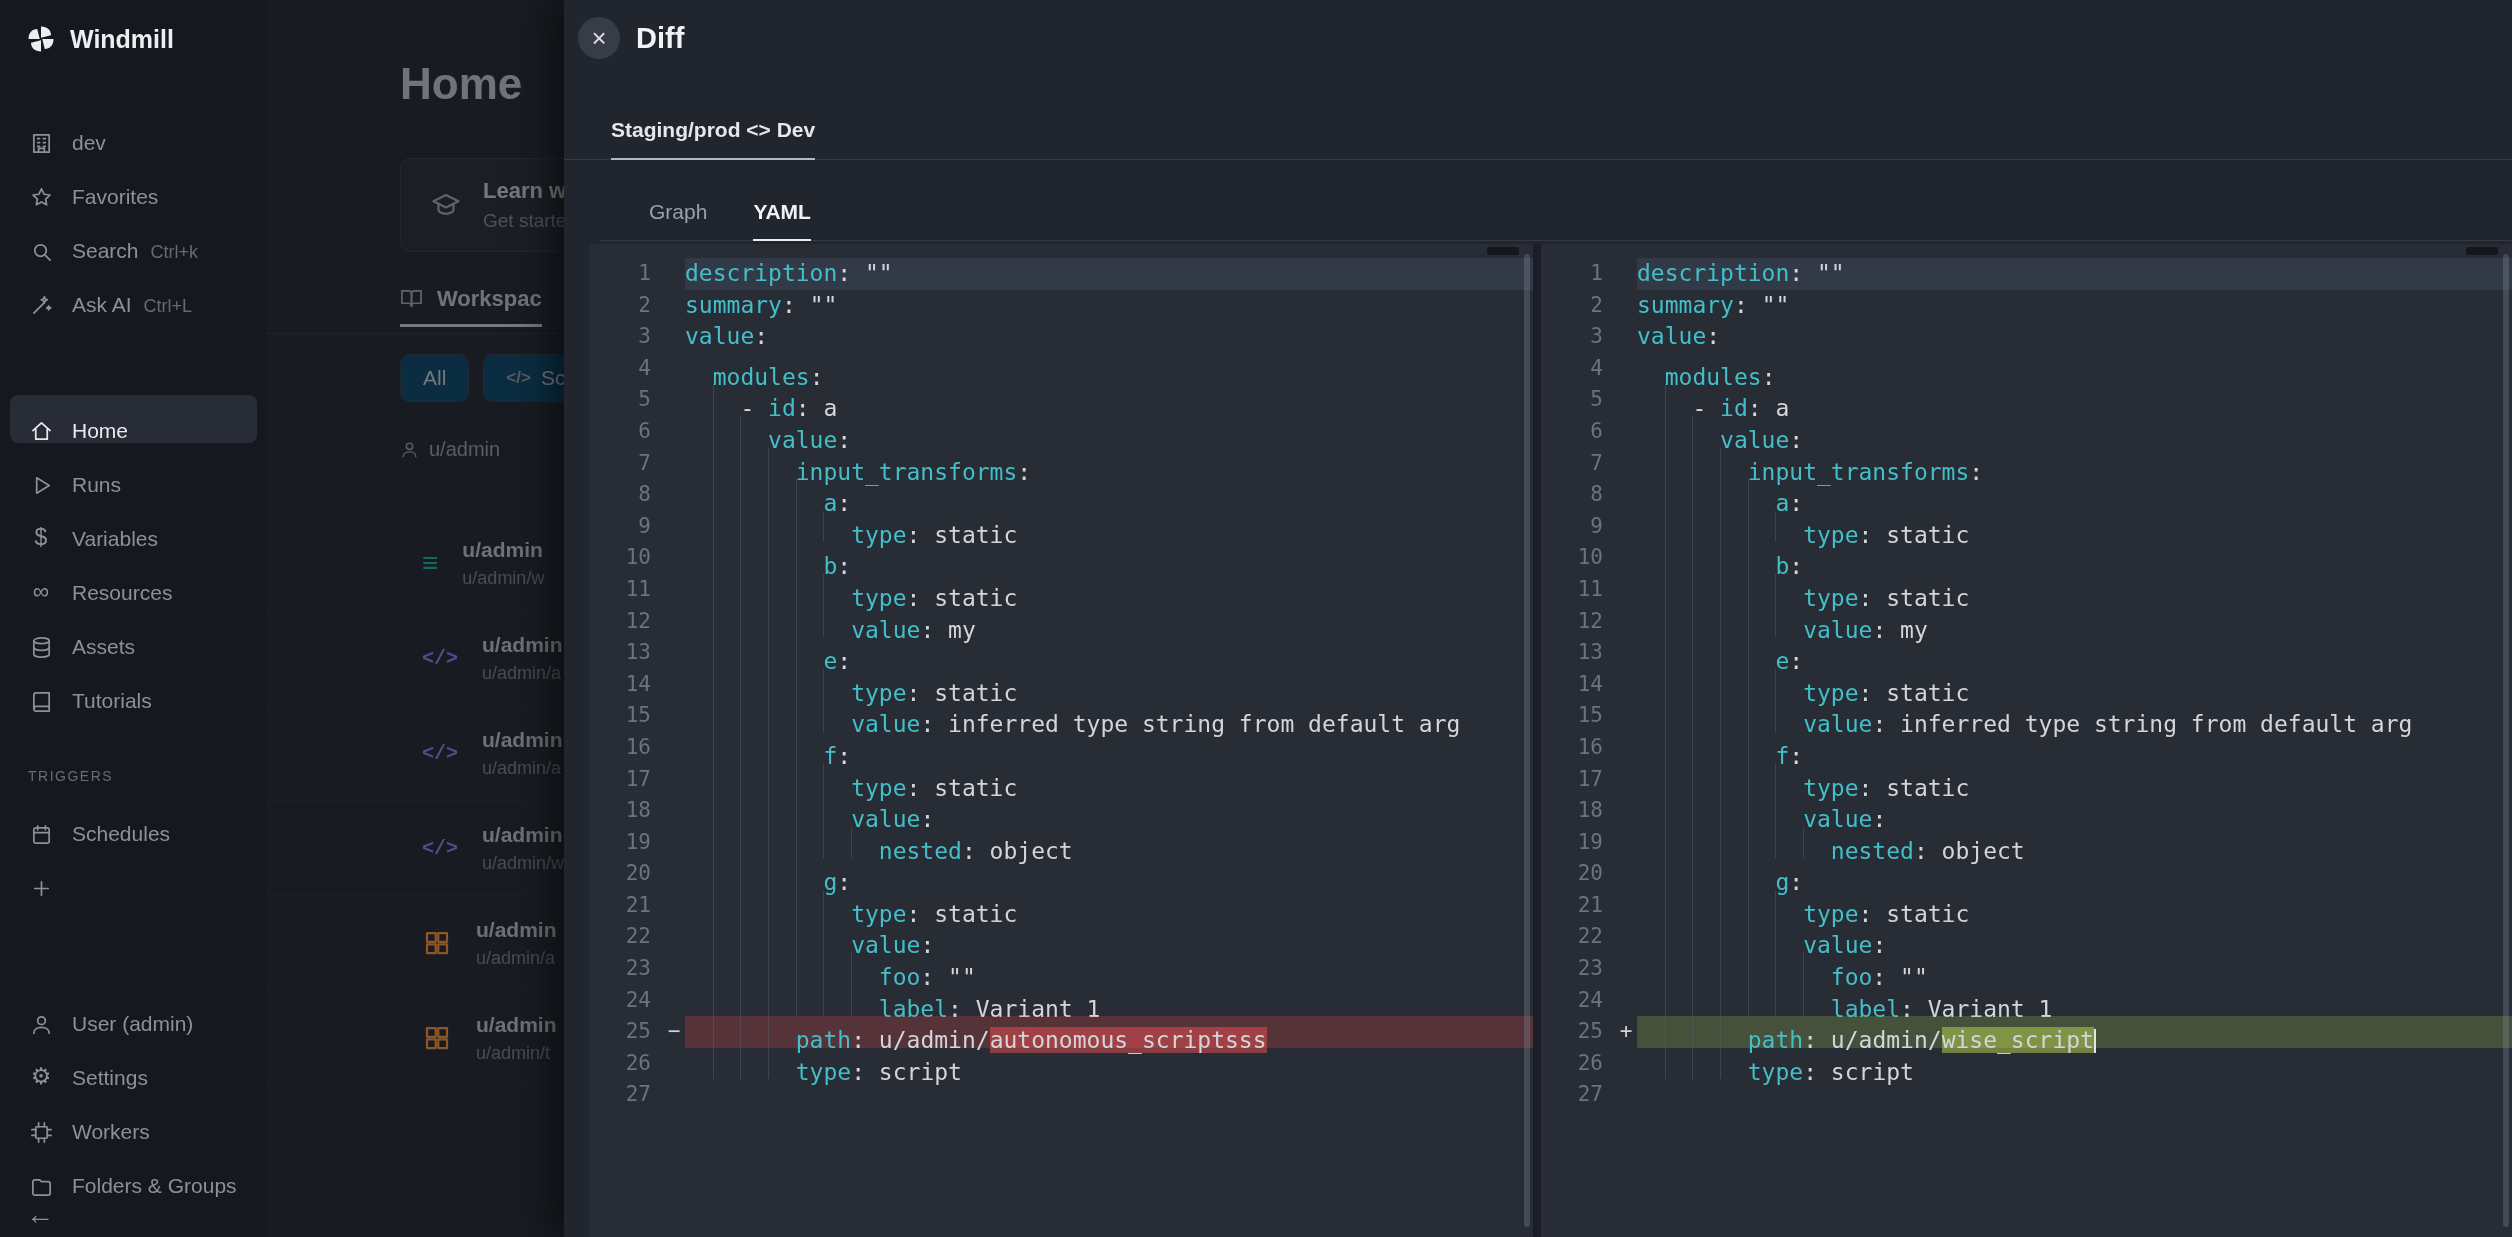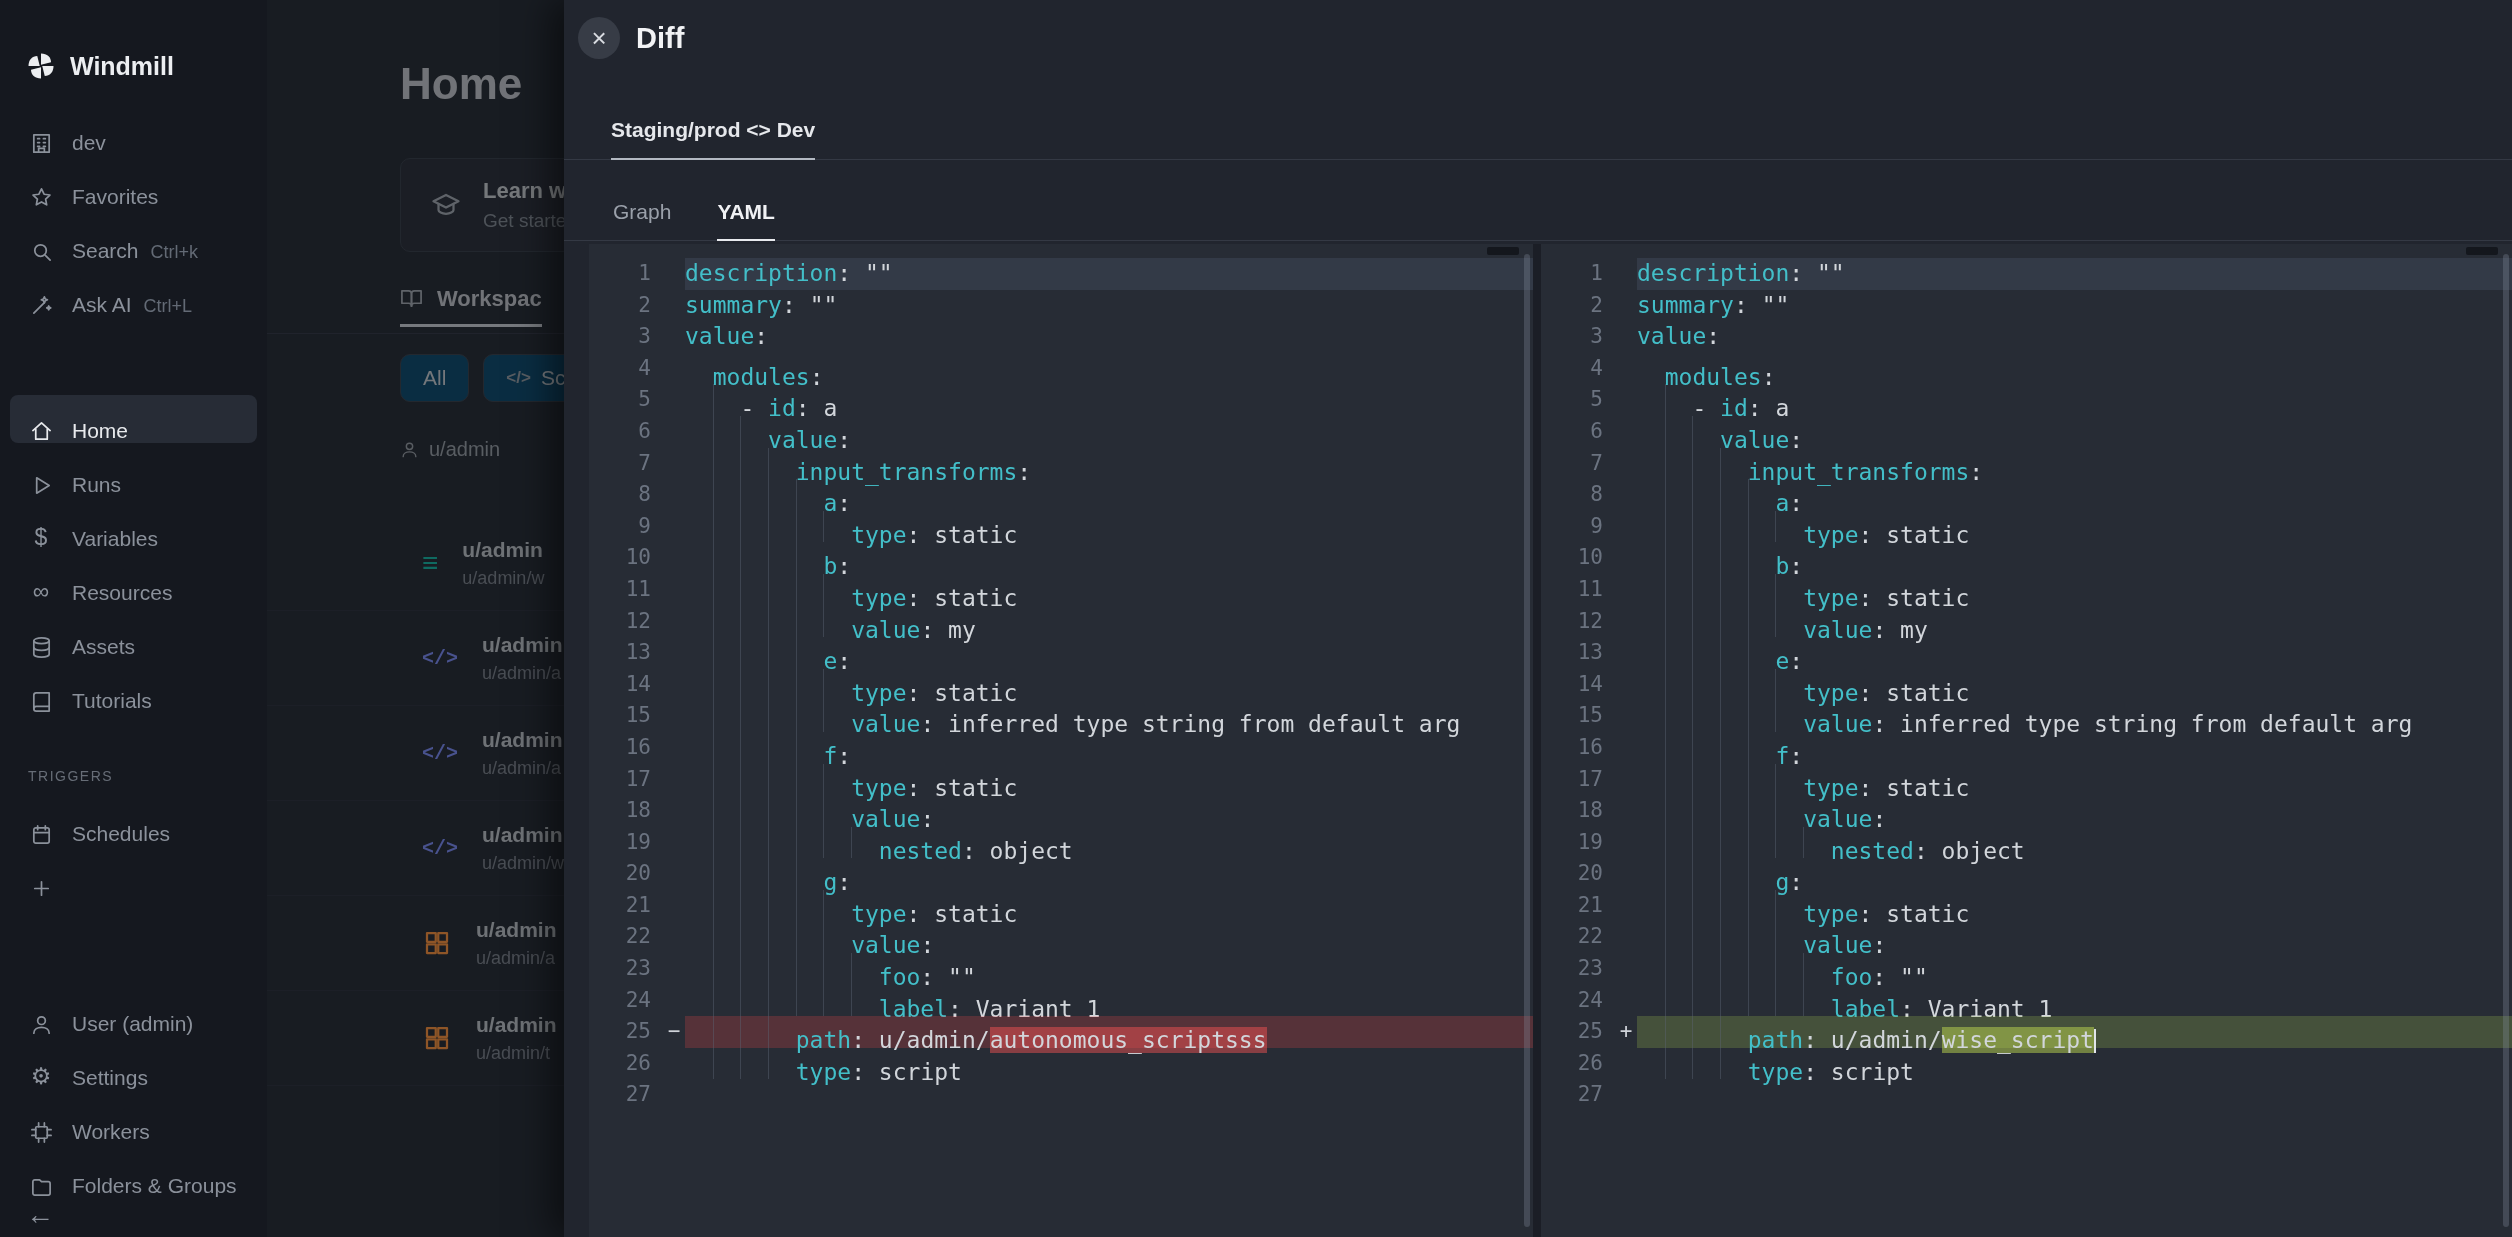--- a/index.html
+++ b/index.html
@@ -3,21 +3,21 @@
 <meta charset="utf-8">
 <style>
   html,body{margin:0;padding:0;}
   body{
     width:2512px;height:1237px;position:relative;overflow:hidden;
     background:#20242d;color:#d2d6db;
     font-family:"Liberation Sans", sans-serif;
   }
   
   .sidebar{position:absolute;left:0;top:0;width:267px;height:100%;background:#15181f;z-index:2;}
-  .sb-brand{display:flex;align-items:center;gap:14px;padding:24px 0 0 26px;color:#eceef1;margin-top:27px;}
+  .sb-brand{display:flex;align-items:center;gap:14px;padding:24px 0 0 26px;color:#eceef1;}
   .sb-brand .icn svg{width:30px;height:30px;}
   .sb-brand-name{font-size:25px;font-weight:700;}
   .sb-group{position:absolute;left:0;right:0;}
   .sb-top{top:101px;} .sb-main{top:389px;} .sb-trig{top:792px;} .sb-bottom{top:982px;}
   .sb-item{display:flex;align-items:flex-end;height:48px;margin:6px 10px;padding-left:16px;border-radius:8px;
     color:#8b919b;font-size:21px;cursor:pointer;}
   .sb-item.active{background:#272c36;color:#e8eaed;}
   .sb-item .icn{width:30px;margin-right:16px;display:inline-flex;justify-content:center;align-items:center;font-size:23px;}
   .sb-item .icn svg{width:23px;height:23px;}
   .sb-shortcut{margin-left:12px;font-size:18px;color:#636a75;}
@@ -52,21 +52,21 @@
   .overlay{position:absolute;left:267px;top:0;right:0;bottom:0;background:rgba(8,10,14,0.45);z-index:5;}
   .modal{position:absolute;left:564px;top:0;right:0;bottom:0;background:#21252e;z-index:10;
     box-shadow:-14px 0 34px rgba(0,0,0,0.5);}
   .m-head{display:flex;align-items:center;height:76px;padding-left:14px;}
   .m-close{width:42px;height:42px;border-radius:50%;background:#373c46;color:#d8dbe0;font-size:26px;
     display:flex;align-items:center;justify-content:center;cursor:pointer;}
   .m-title{margin-left:16px;font-size:29px;font-weight:700;color:#f2f3f5;}
   .sec-tabs{padding:42px 4px 0 47px;border-bottom:1px solid #343944;}
   .sec-tab{display:inline-block;padding-bottom:16px;margin-bottom:-1px;border-bottom:2px solid #b3b9c2;
     color:#e6e8ec;font-size:21px;font-weight:600;cursor:pointer;}
-  .view-tabs{padding:40px 0 0 49px;border-bottom:1px solid #343944;}
+  .view-tabs{padding:40px 0 0 49px;border-bottom:1px solid #343944;margin-left:36px;}
   .vtab{display:inline-block;margin-right:46px;padding-bottom:15px;margin-bottom:-1px;font-size:21px;
     color:#9aa0aa;border-bottom:2px solid transparent;cursor:pointer;}
   .vtab.active{color:#f0f1f4;border-color:#e8eaee;font-weight:600;}
   
   .editor{position:absolute;top:244px;left:25px;right:0;bottom:0;display:flex;}
   .pane{position:relative;background:#272c35;overflow:hidden;padding-top:14px;}
   .pane-left{width:944px;flex:none;}
   .sash{width:8px;background:#1b1e26;flex:none;}
   .pane-right{flex:1;}
   .cl-row{display:flex;height:31.6px;line-height:31.6px;

